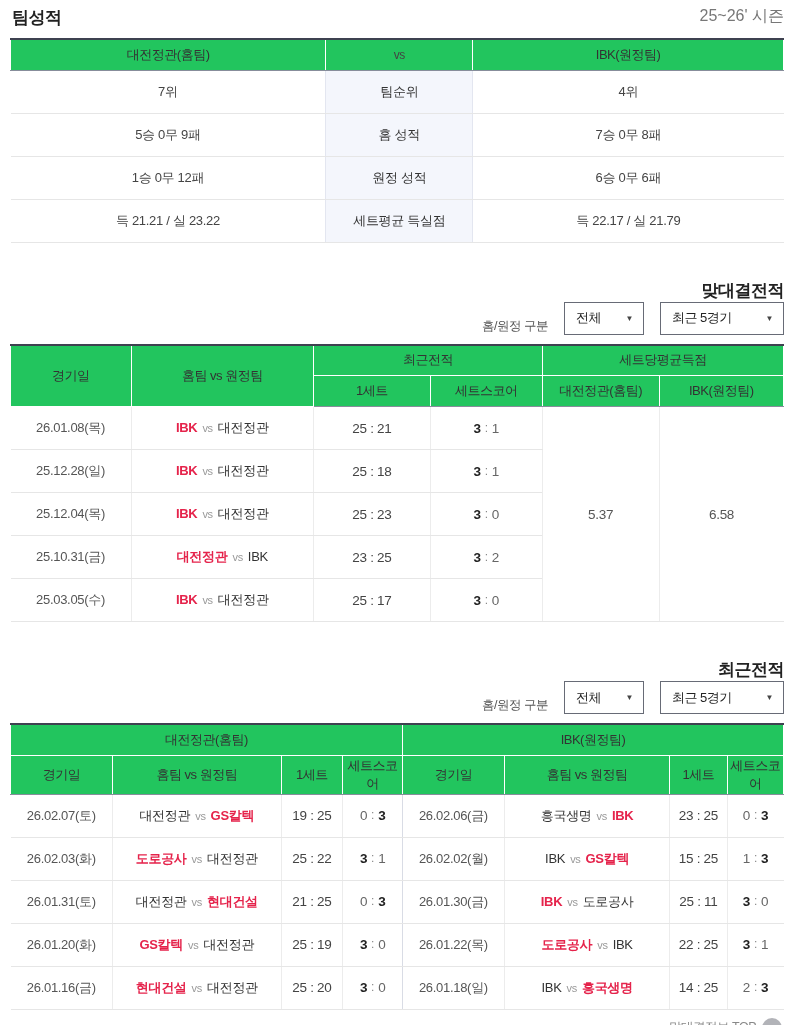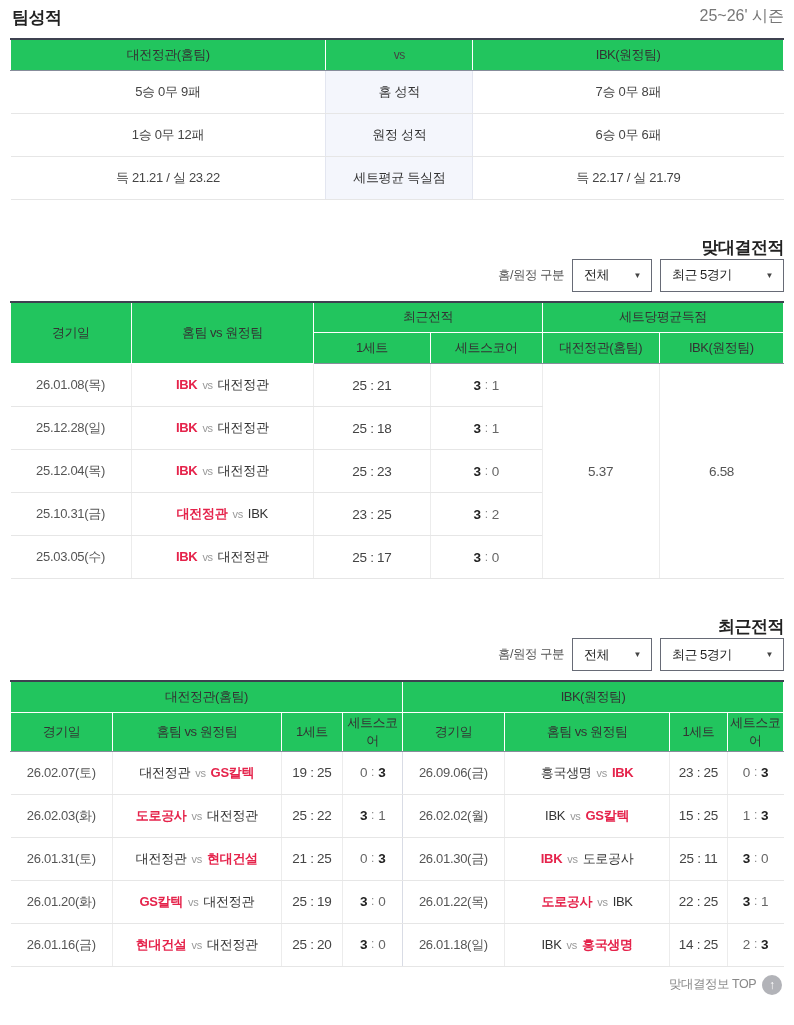--- a/index.html
+++ b/index.html
@@ -21,21 +21,21 @@
   .sec-head.later { margin-top: 36px; flex-direction: column; }
   .sec-title {
     font-size: 17px;
     font-weight: bold;
     color: #222;
     margin: 0 0 0 2px;
     letter-spacing: -0.5px;
   }
   .season { font-size: 16px; color: #777; padding-bottom: 2px; }
 
-  .filters { display: flex; align-items: center; gap: 8px; }
+  .filters { display: flex; align-items: flex-end; gap: 16px; }
   .filter-label { font-size: 12.5px; color: #555; letter-spacing: -0.5px; }
   .select {
     display: inline-flex;
     align-items: center;
     justify-content: space-between;
     border: 1px solid #676b76;
     background: #fff;
     height: 33px;
     padding: 0 10px 0 11px;
     font-size: 13px;
@@ -134,20 +134,25 @@
         <col style="width:40.2%">
       </colgroup>
     <thead>
       <tr>
         <th>대전정관(홈팀)</th>
         <th class="vs-th">vs</th>
         <th>IBK(원정팀)</th>
       </tr>
     </thead>
     <tbody>
+      <tr>
+        <td>7위</td>
+        <td class="mid">팀순위</td>
+        <td>4위</td>
+      </tr>
       <tr>
         <td>5승 0무 9패</td>
         <td class="mid">홈 성적</td>
         <td>7승 0무 8패</td>
       </tr>
       <tr>
         <td>1승 0무 12패</td>
         <td class="mid">원정 성적</td>
         <td>6승 0무 6패</td>
       </tr>
@@ -298,21 +303,21 @@
     <tbody>
       <tr>
         <td class="date">26.02.07(토)</td>
         <td class="teams">
           <span class="team">대전정관</span><span class="vs">vs</span><span class="team win">GS칼텍</span>
         </td>
         <td class="set1">19 : 25</td>
         <td class="score">
           <span class="s">0</span><span class="colon">:</span><span class="s w">3</span>
         </td>
-        <td class="date half-div">26.09.06(금)</td>
+        <td class="date half-div">26.02.06(금)</td>
         <td class="teams">
           <span class="team">흥국생명</span><span class="vs">vs</span><span class="team win">IBK</span>
         </td>
         <td class="set1">23 : 25</td>
         <td class="score">
           <span class="s">0</span><span class="colon">:</span><span class="s w">3</span>
         </td>
       </tr>
       <tr>
         <td class="date">26.02.03(화)</td>

